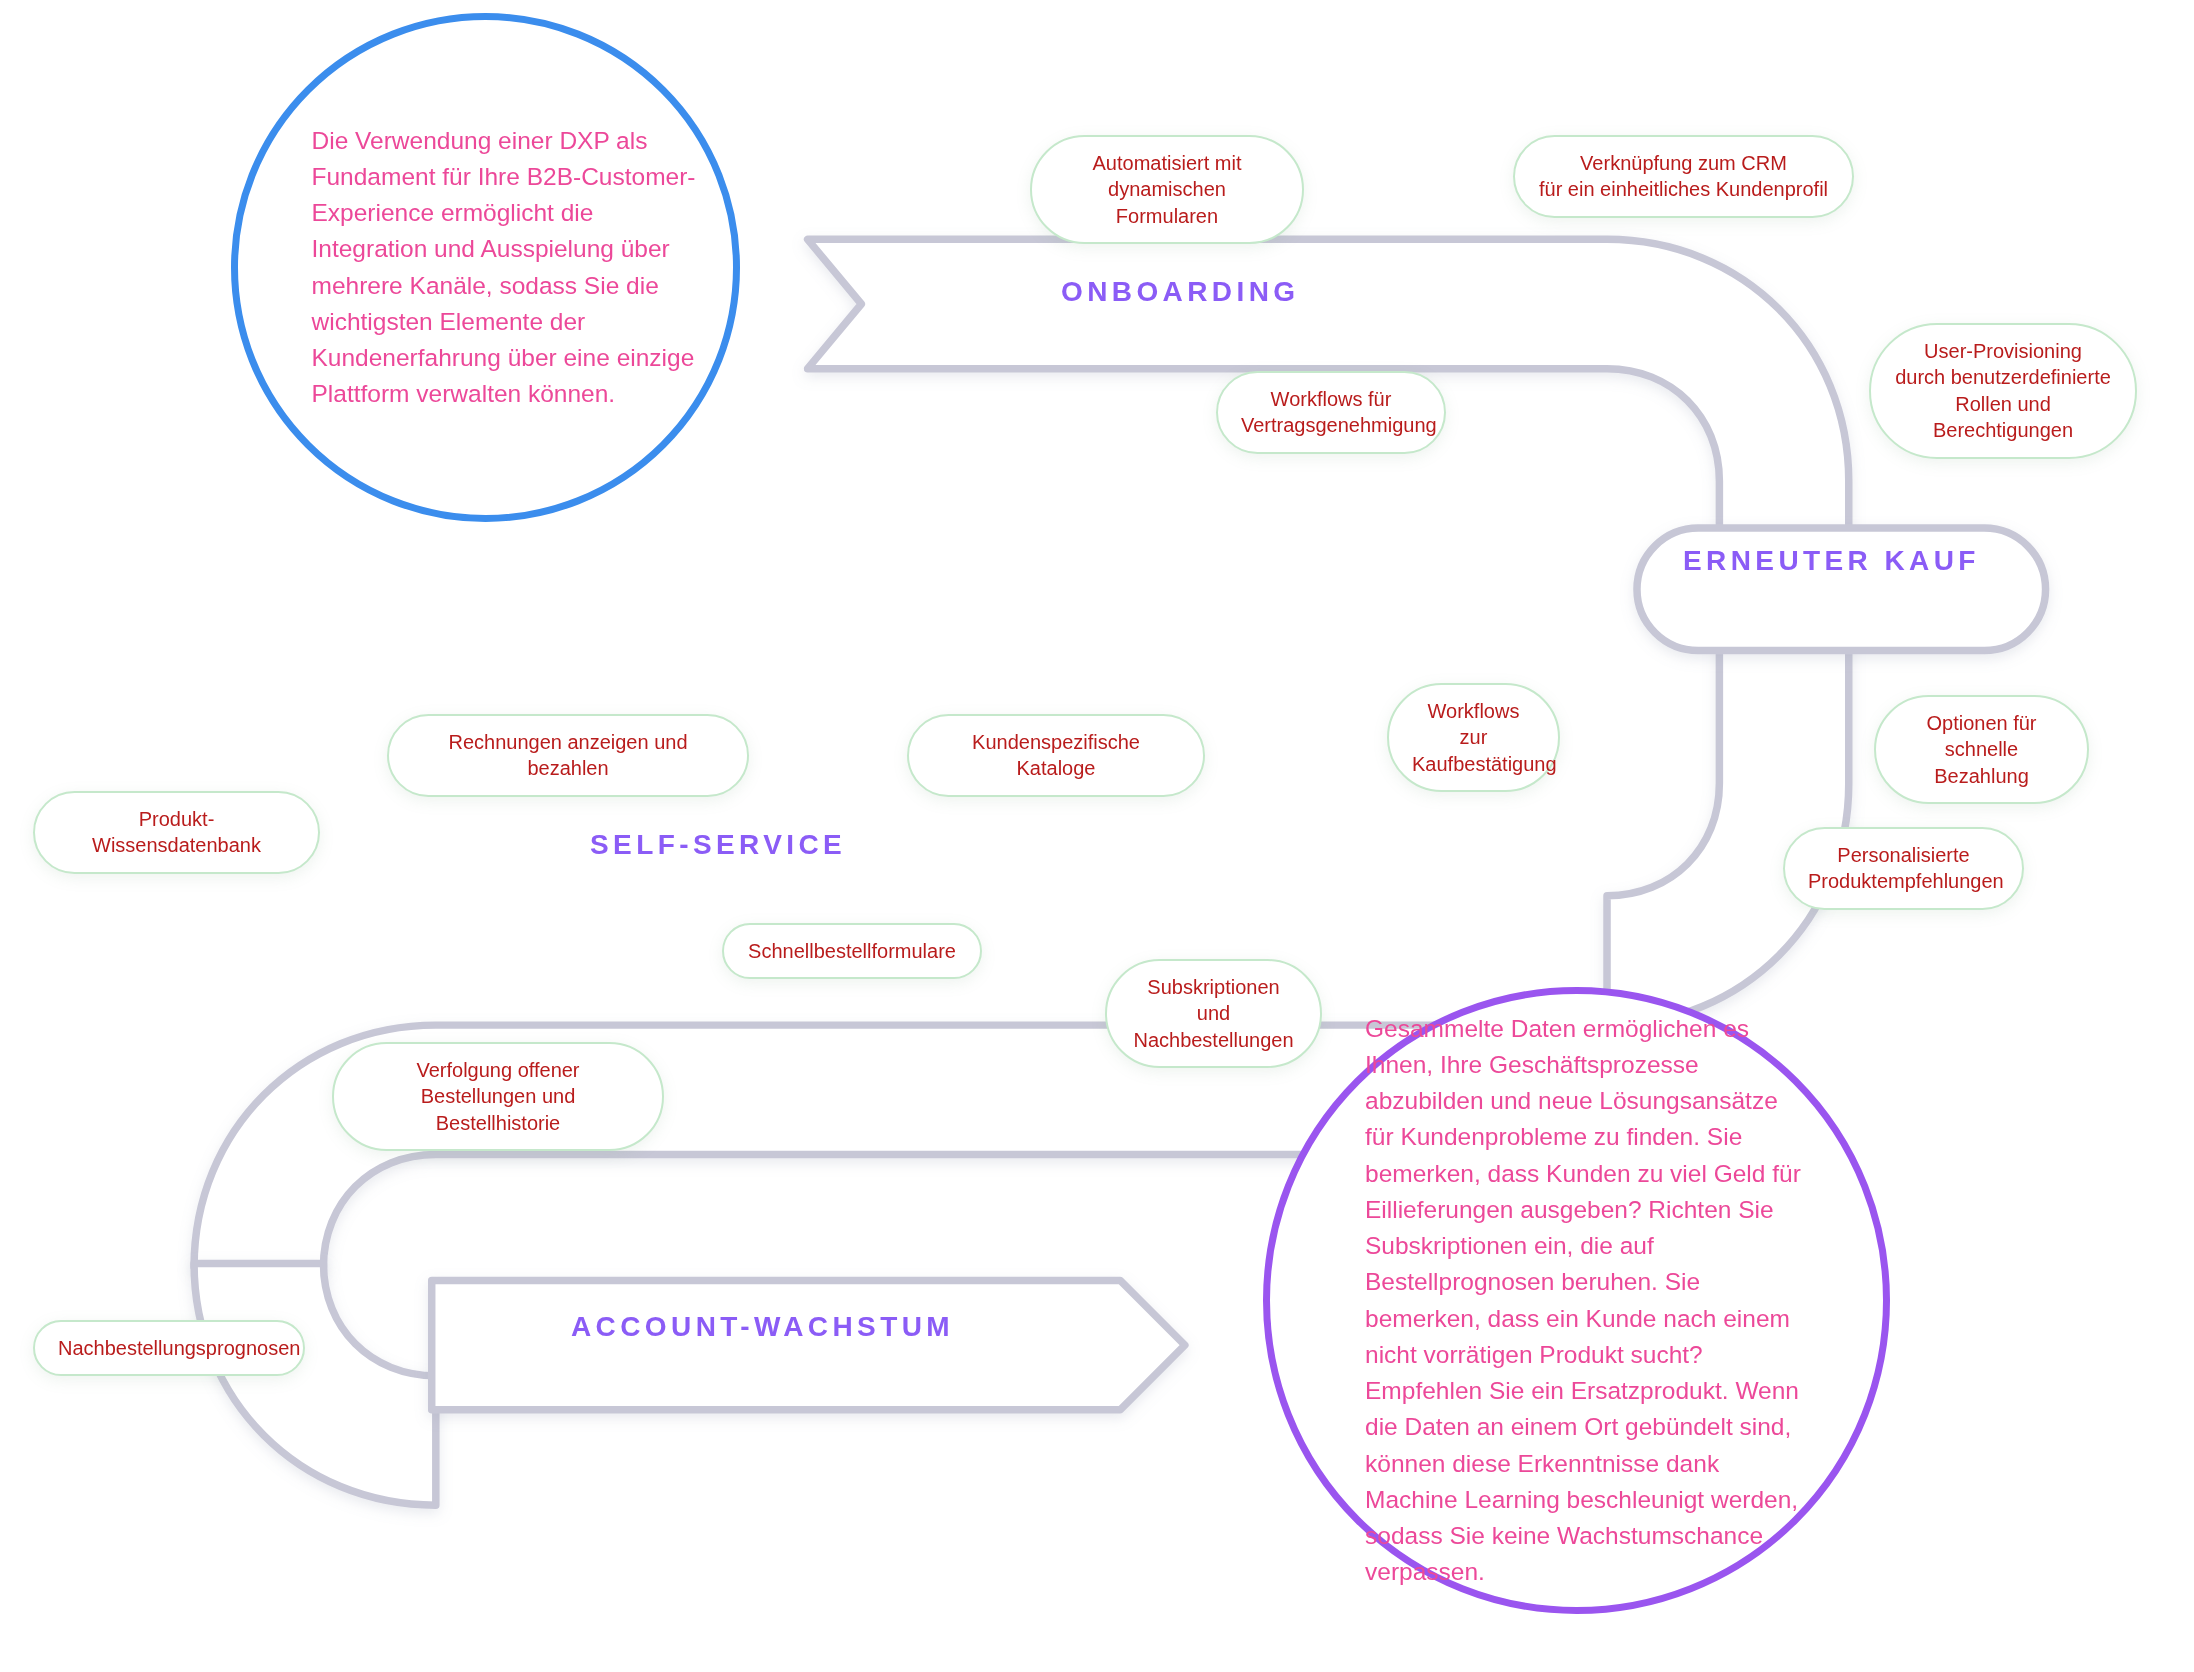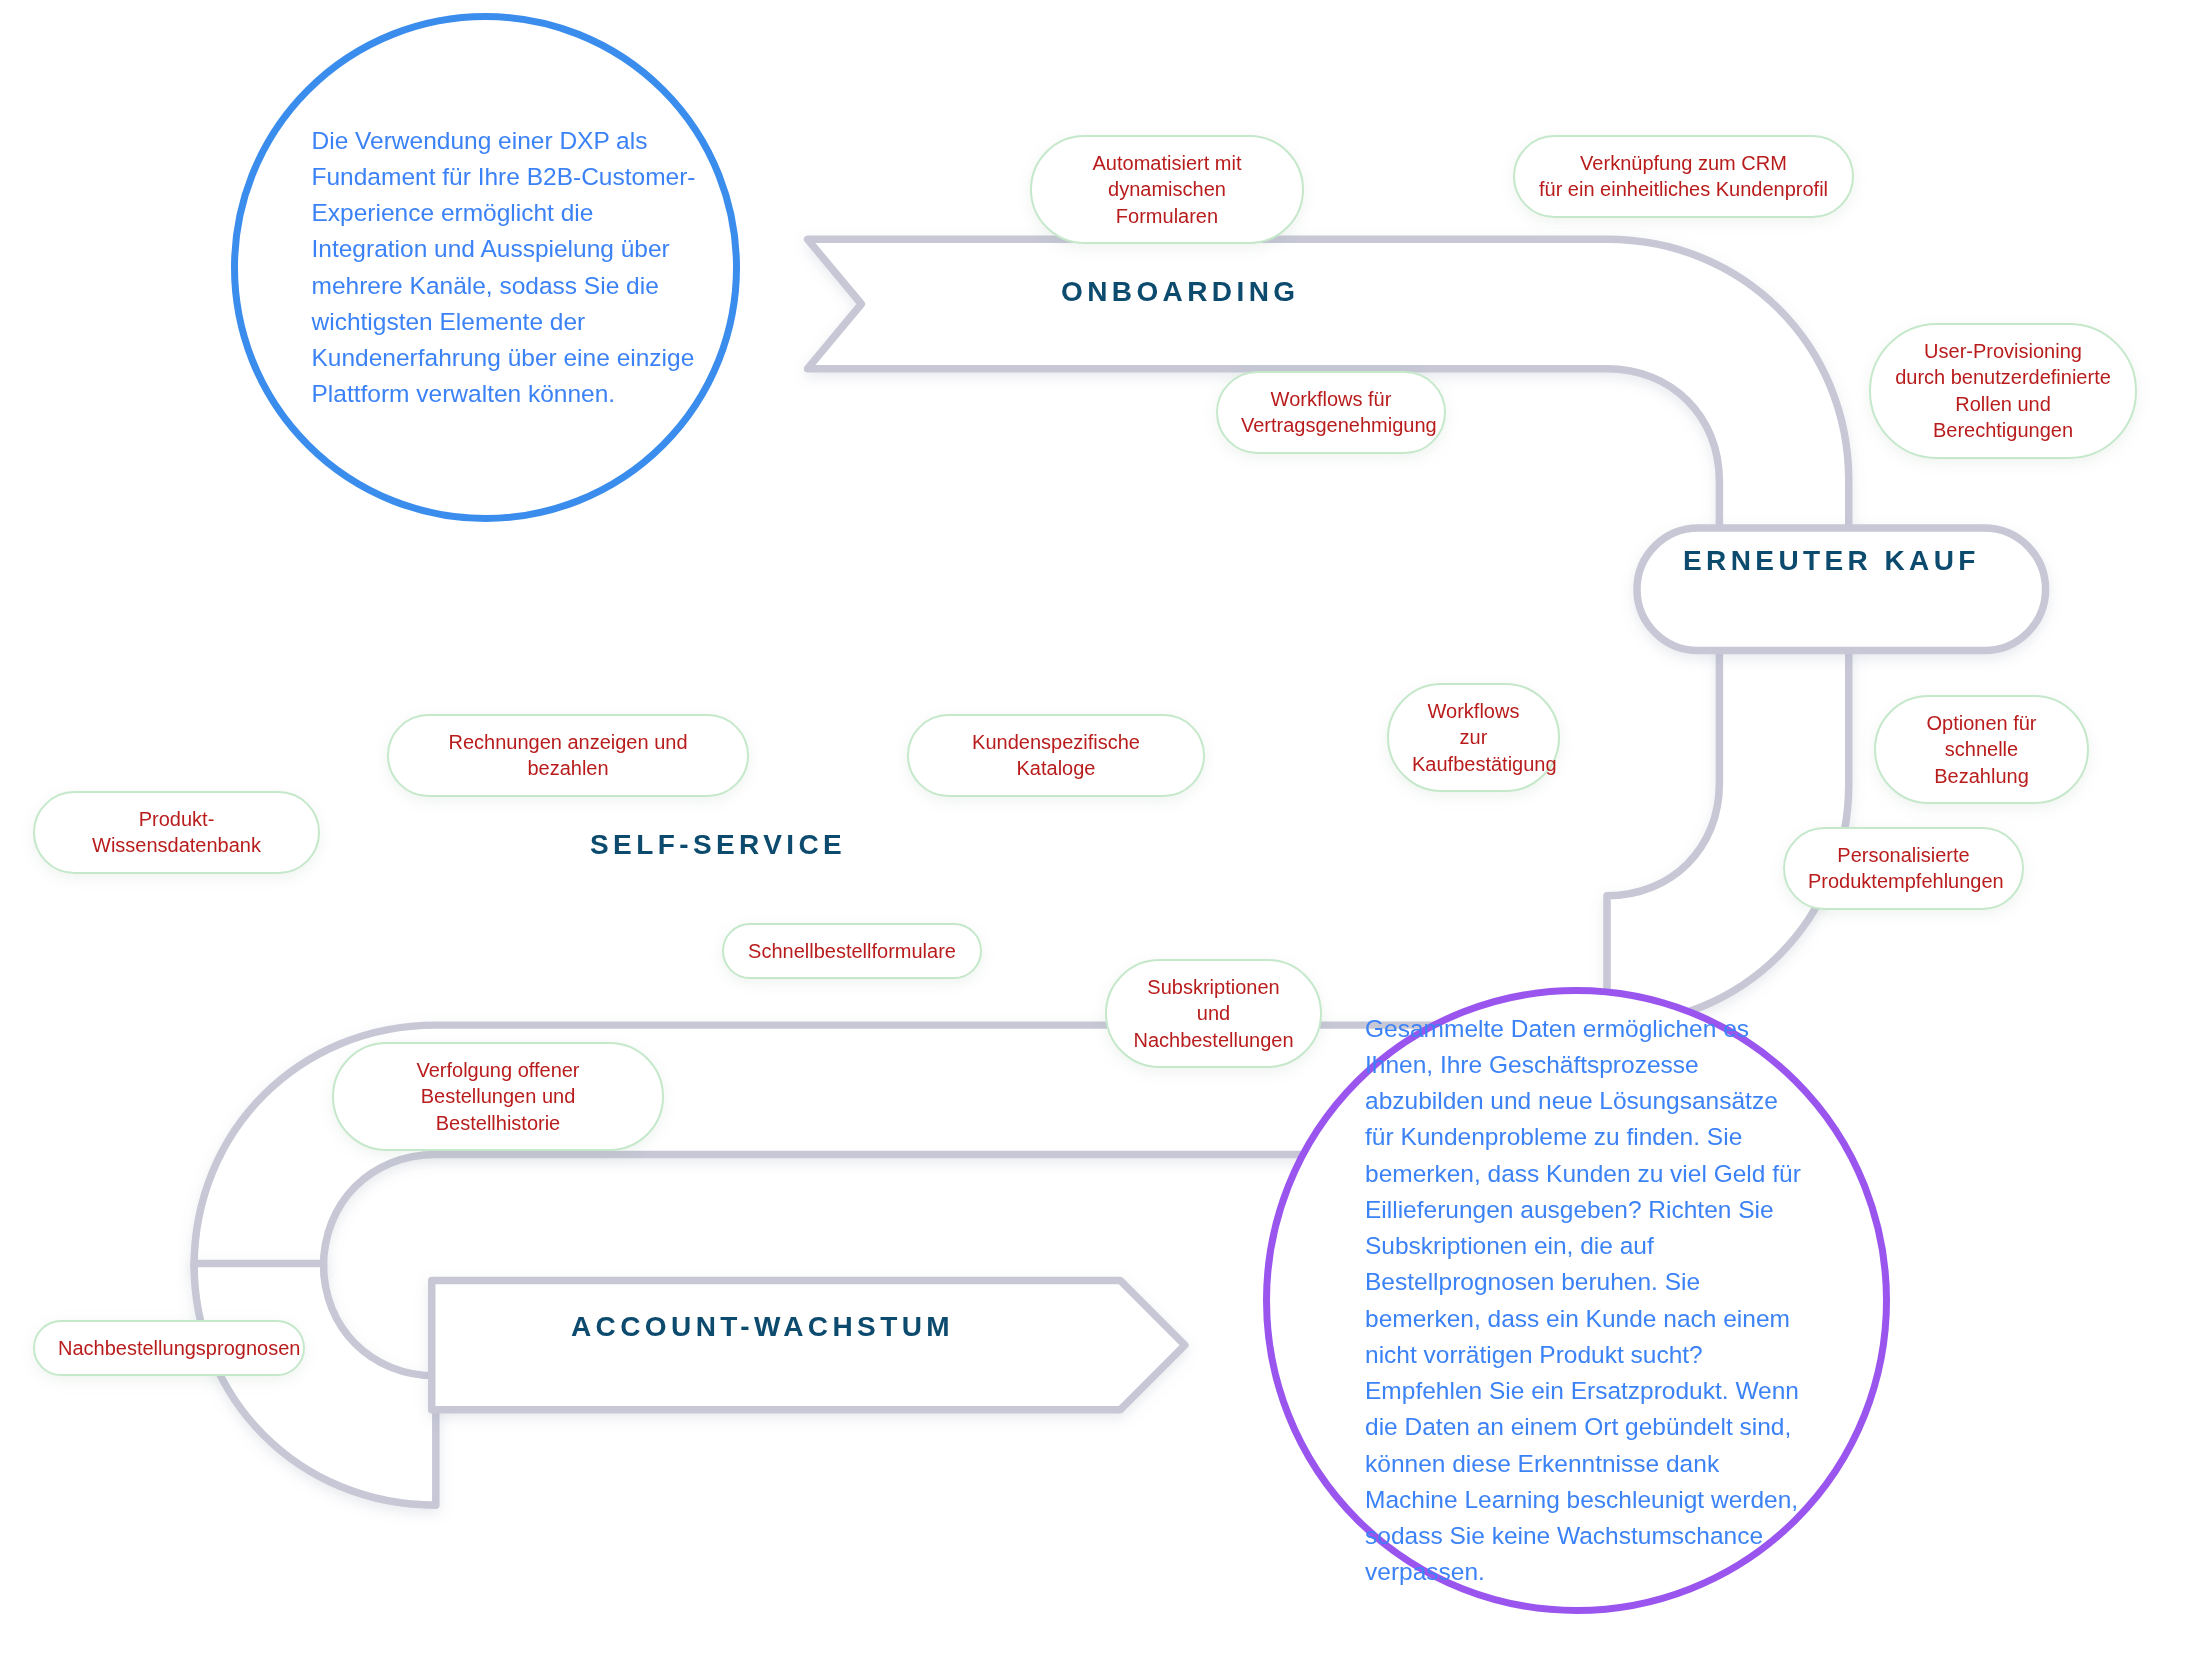--- a/index.html
+++ b/index.html
@@ -13,21 +13,21 @@
   
   #ribbon{position:absolute;left:0;top:0;width:2194px;height:1673px;}
 
   
   .stage-label{
     position:absolute;
     font-family:"Liberation Sans", sans-serif;
     font-weight:700;
     font-size:28px;
     letter-spacing:4.4px;
-    color:#0c4a6e;
+    color:#8b5cf6;
     white-space:nowrap;
   }
 
   
   .pill{
     position:absolute;
     box-sizing:border-box;
     background:#ffffff;
     border:2px solid #c5e8cb;
     border-radius:680px;
@@ -45,21 +45,21 @@
   .callout{
     position:absolute;
     box-sizing:border-box;
     border-radius:50%;
     background:#ffffff;
     display:flex;
     align-items:center;
     justify-content:center;
   }
   .callout .ctext{
-    color:#3b82f6;
+    color:#ec4899;
     font-size:24.5px;
     line-height:1.48;
     font-family:"Liberation Sans", sans-serif;
     text-align:left;
   }
   #callout-blue{
     left:231px;top:13px;width:509px;height:509px;
     border:7.5px solid #3b8ded;
   }
   #callout-blue .ctext{width:470px;padding-left:61px;padding-right:9.5px;box-sizing:border-box;}

